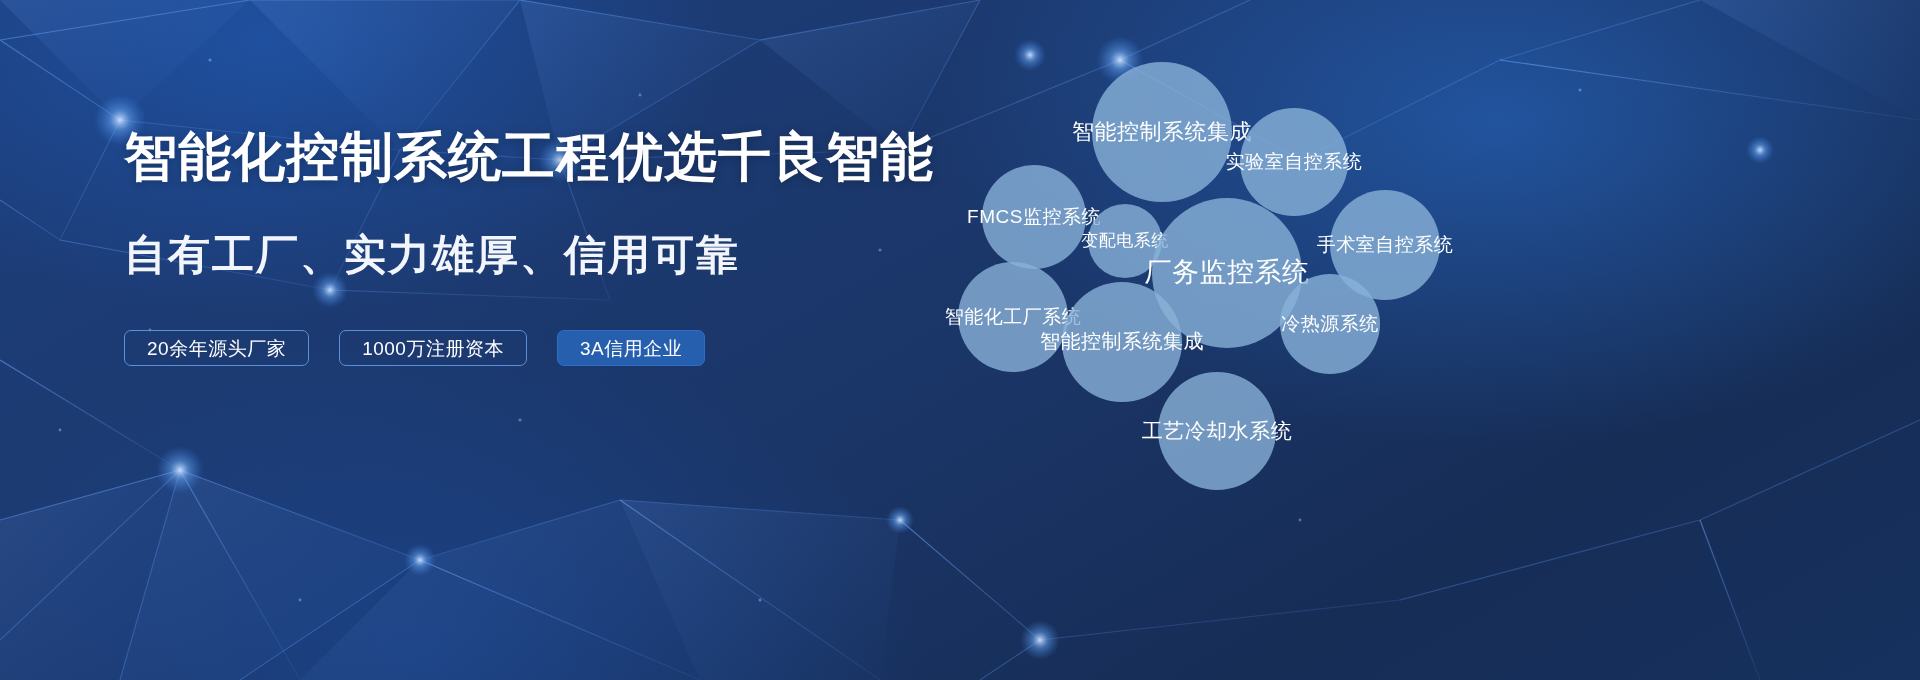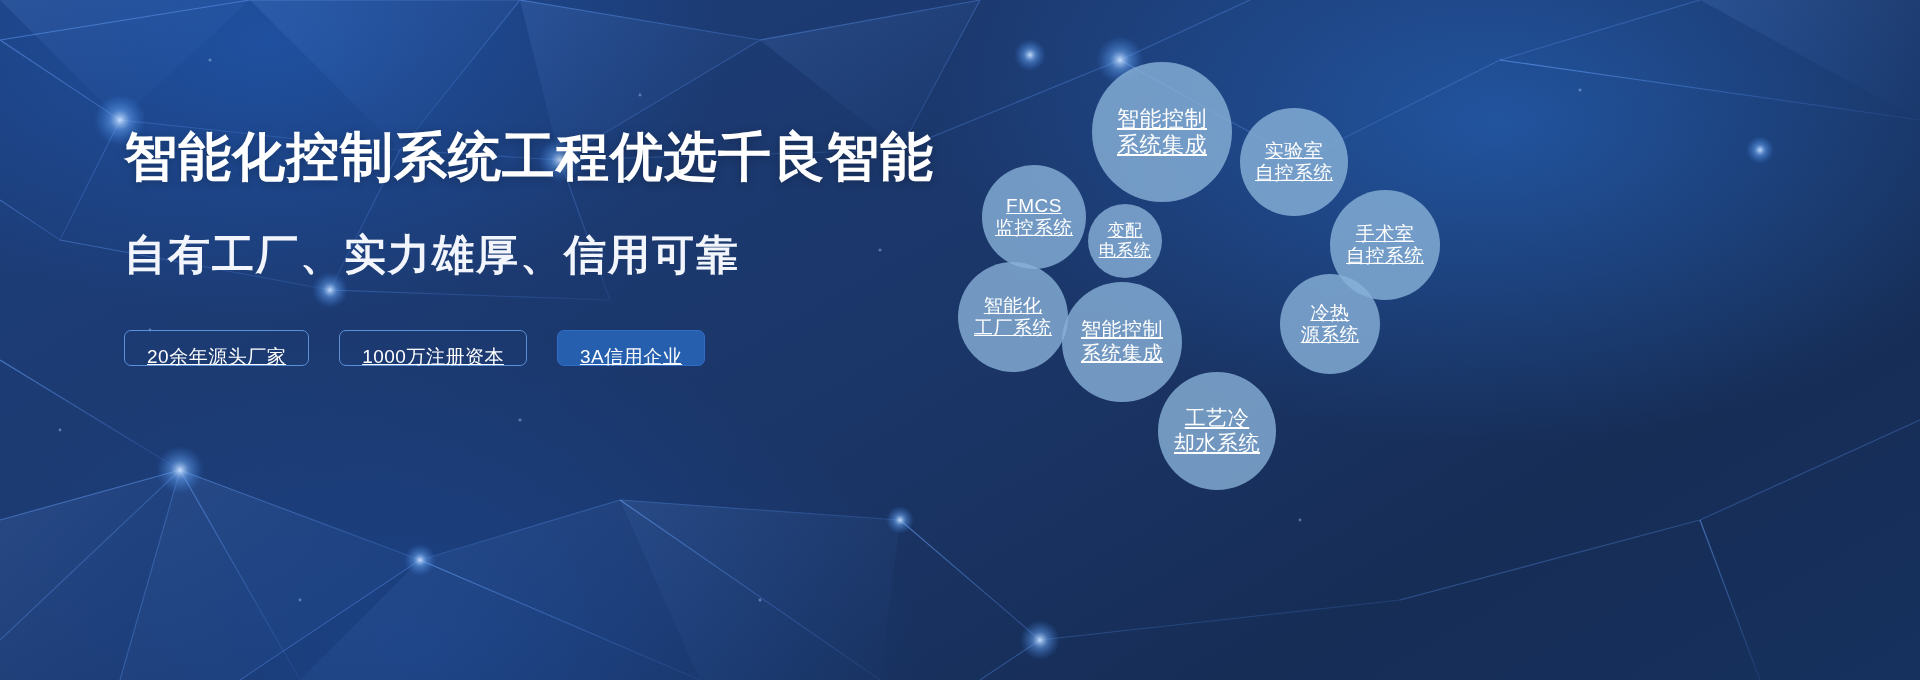--- a/index.html
+++ b/index.html
@@ -22,34 +22,33 @@
     font-size:53px;font-weight:bold;color:#ffffff;letter-spacing:1px;
     line-height:1.1;white-space:nowrap;
     text-shadow:0 2px 10px rgba(0,0,0,0.25);
   }
   .subhead{
     margin-top:46px;font-size:42px;color:#f2f6fc;letter-spacing:2px;
     line-height:1.1;white-space:nowrap;font-weight:700;
   }
   .badges{margin-top:52px;display:flex;gap:30px;}
   .badge{
-    height:36px;line-height:36px;padding:8px 22px;border-radius:7px;
+    height:36px;line-height:36px;padding:0 22px;border-radius:7px;
     font-size:19px;color:#ffffff;white-space:nowrap;letter-spacing:0.5px;
-    box-sizing:border-box;text-align:center;text-decoration:underline;
+    box-sizing:border-box;text-align:center;
   }
   .badge.outline{border:1.6px solid #5b8fd6;background:transparent;}
   .badge.solid{border:1.6px solid #2f6ec4;background:#275faf;}
   .bubbles{position:absolute;left:940px;top:0;width:980px;height:680px;}
   .bubble{
     position:absolute;border-radius:50%;
     background:rgba(136,178,216,0.80);
-    display:flex;flex-direction:column;align-items:center;justify-content:center;
+    display:flex;align-items:center;justify-content:center;
     color:#ffffff;text-align:center;line-height:1.18;letter-spacing:0.5px;
     box-sizing:border-box;
-    text-decoration:underline;
   }
   .bubble span{display:block;white-space:nowrap;}
 </style>
 </head>
 <body>
 
 <div class="banner">
 
   <svg class="mesh" viewBox="0 0 1920 680" preserveAspectRatio="none">
     <defs>
@@ -154,20 +153,24 @@
         <span>监控系统</span>
       </div>
       <div class="bubble" style="left: 148px; top: 204px; width: 74px; height: 74px; font-size: 17px;">
         <span>变配</span>
         <span>电系统</span>
       </div>
       <div class="bubble" style="left: 390px; top: 190px; width: 110px; height: 110px; font-size: 19px;">
         <span>手术室</span>
         <span>自控系统</span>
       </div>
+      <div class="bubble" style="left: 212px; top: 198px; width: 150px; height: 150px; font-size: 27px;">
+        <span>厂务监</span>
+        <span>控系统</span>
+      </div>
       <div class="bubble" style="left: 18px; top: 262px; width: 110px; height: 110px; font-size: 19px;">
         <span>智能化</span>
         <span>工厂系统</span>
       </div>
       <div class="bubble" style="left: 122px; top: 282px; width: 120px; height: 120px; font-size: 20px;">
         <span>智能控制</span>
         <span>系统集成</span>
       </div>
       <div class="bubble" style="left: 340px; top: 274px; width: 100px; height: 100px; font-size: 19px;">
         <span>冷热</span>

